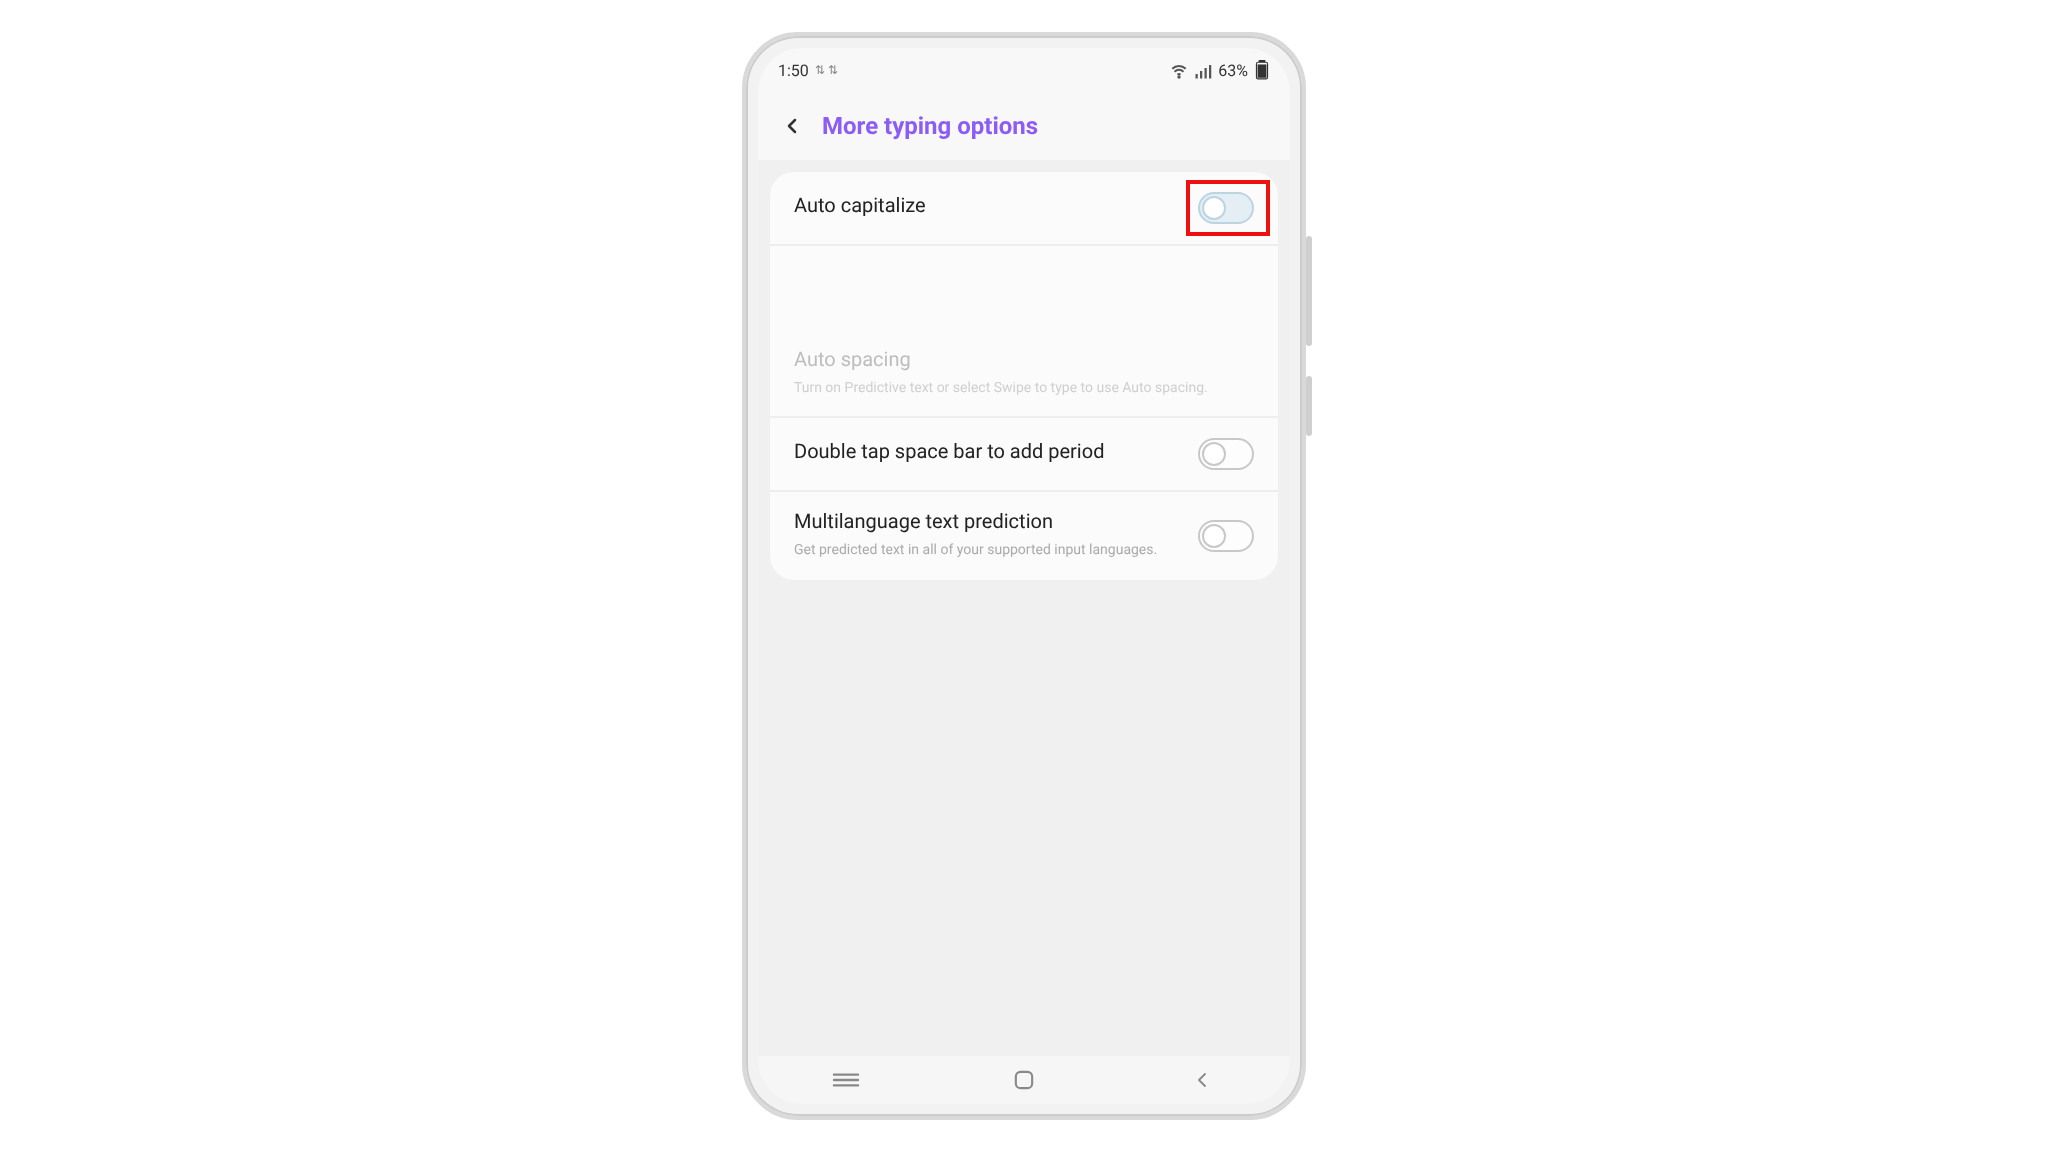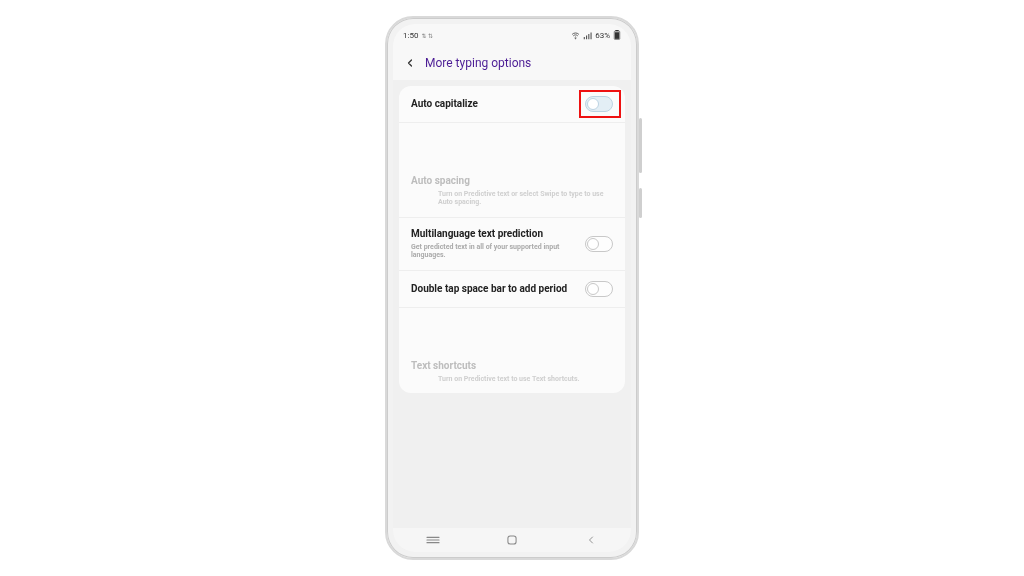--- a/index.html
+++ b/index.html
@@ -23,20 +23,21 @@
     position: absolute;
     left: 50%;
     top: 50%;
     transform: translate(-50%, -50%);
     width: 250px;
     height: 540px;
     border: 2px solid #d9d9d9;
     border-radius: 28px;
     background: #f2f2f2;
     box-shadow: 0 0 0 1px #ccc inset;
+    padding-left: 28px;
   }
   .side-button {
     position: absolute;
     right: -5px;
     width: 3px;
     background: #cfcfcf;
     border-radius: 2px;
   }
   .side-button.b1 { top: 100px; height: 55px; }
   .side-button.b2 { top: 170px; height: 30px; }
@@ -95,21 +96,22 @@
     height: 34px;
     display: flex;
     align-items: center;
     gap: 8px;
     padding: 0 10px;
     background: #f8f8f8;
     border-bottom: 1px solid #eee;
   }
   .header .title {
     font-size: 12px;
-    color: #4c1d95;
+    color: #8b5cf6;
+    font-weight: bold;
   }
   .back-chevron {
     width: 14px;
     height: 14px;
     display: flex;
     align-items: center;
     justify-content: center;
   }
 
   
@@ -127,40 +129,39 @@
     border-radius: 12px;
     overflow: hidden;
   }
   .row {
     display: flex;
     align-items: center;
     justify-content: center;
     padding: 10px 12px;
     border-bottom: 1px solid #eee;
     gap: 8px;
-    font-weight: bold;
   }
   .row:last-child { border-bottom: none; }
   .row .text {
     flex: 1;
     min-width: 0;
   }
   .row .label {
     font-size: 10px;
     color: #222;
     line-height: 1.25;
   }
   .row .sub {
     font-size: 7px;
     color: #aaa;
     line-height: 1.25;
     margin-top: 2px;
   }
   .row.disabled .label { color: #bdbdbd; margin-top: 42px; }
-  .row.disabled .sub   { color: #cfcfcf; margin-left: 27px; }
+  .row.disabled .sub   { color: #cfcfcf; }
 
   
   .toggle {
     position: relative;
     width: 26px;
     height: 14px;
     border: 1px solid #c8c8c8;
     border-radius: 999px;
     background: #fdfdfd;
     flex: none;
@@ -277,39 +278,33 @@
 
           <div class="row disabled">
             <div class="text">
               <div class="label">Auto spacing</div>
               <div class="sub">Turn on Predictive text or select Swipe to type to use Auto spacing.</div>
             </div>
           </div>
 
           <div class="row">
             <div class="text">
+              <div class="label">Double tap space bar to add period</div>
+            </div>
+            <div class="toggle"></div>
+          </div>
+
+          <div class="row">
+            <div class="text">
               <div class="label">Multilanguage text prediction</div>
               <div class="sub">Get predicted text in all of your supported input languages.</div>
             </div>
             <div class="toggle"></div>
           </div>
 
-          <div class="row">
-            <div class="text">
-              <div class="label">Double tap space bar to add period</div>
-            </div>
-            <div class="toggle"></div>
-          </div>
-
-          <div class="row disabled">
-            <div class="text">
-              <div class="label">Text shortcuts</div>
-              <div class="sub">Turn on Predictive text to use Text shortcuts.</div>
-            </div>
-          </div>
 
         </div>
       </div>
 
       <div class="navbar">
         <div class="nav-btn">
           <svg width="16" height="10" viewBox="0 0 24 12" stroke="#888" stroke-width="1.8" stroke-linecap="round">
               <line x1="3" y1="2" x2="21" y2="2"></line>
               <line x1="3" y1="6" x2="21" y2="6"></line>
               <line x1="3" y1="10" x2="21" y2="10"></line>

